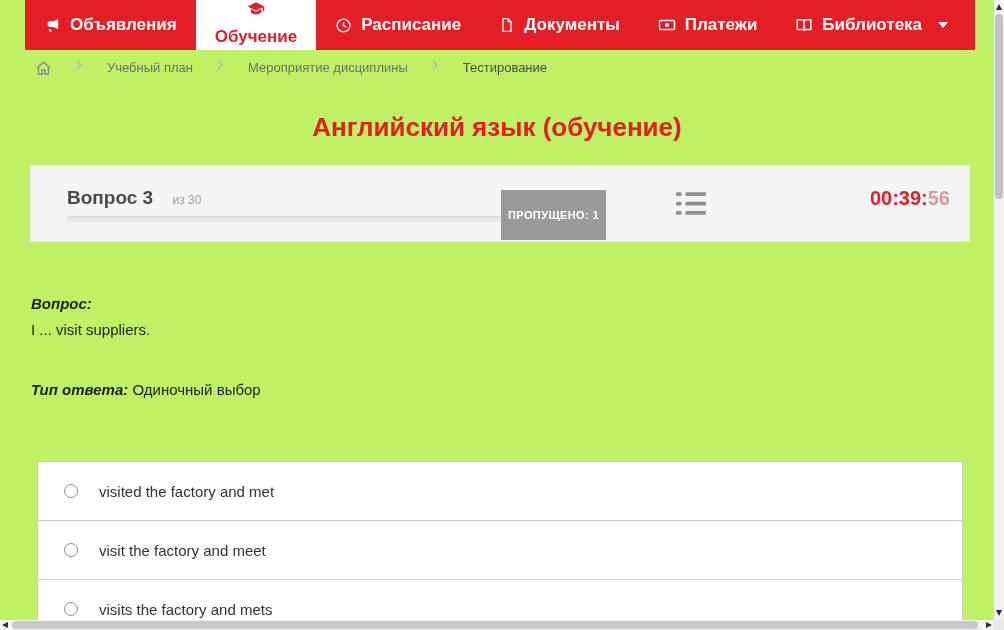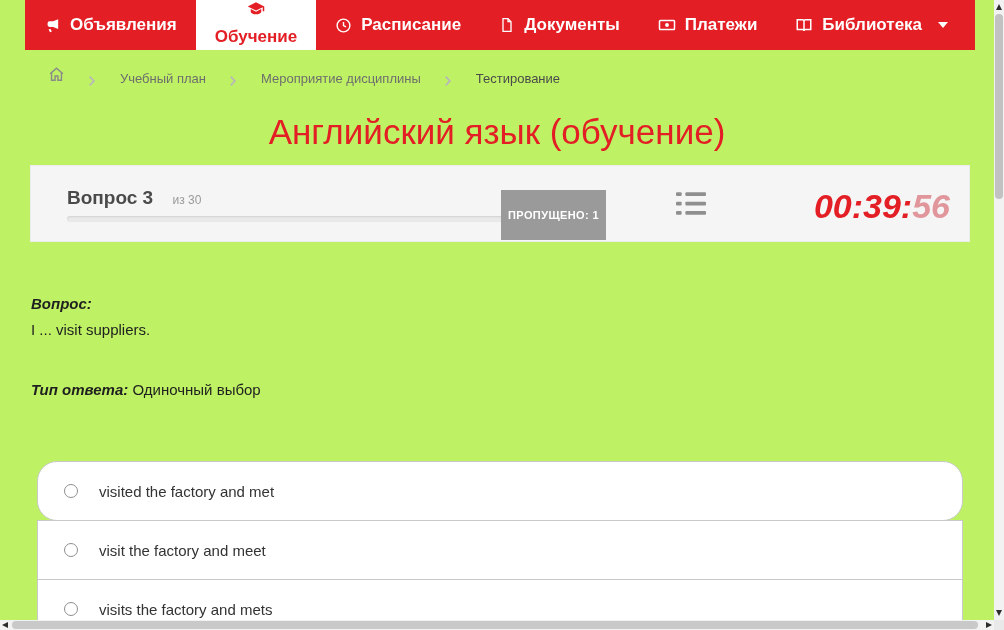--- a/index.html
+++ b/index.html
@@ -11,57 +11,57 @@
   
   .navbar { position:absolute; left:25px; top:0; width:950px; height:50px;
     background:var(--accent,#e31e24); display:flex; align-items:stretch; }
   .nav-item { display:flex; align-items:center; gap:9px; padding:0 19px;
     color:#fff; font-size:17px; font-weight:bold; cursor:pointer; white-space:nowrap; }
   .nav-item.active { background:#fff; color:var(--accent,#e31e24);flex-direction:column; }
   .nav-item .icon { display:flex; align-items:center; }
   .nav-chevron { margin-left:7px; display:flex; align-items:center; }
 
   
-  .breadcrumb { position:absolute; left:48px; top:60px; height:26px; display:flex;
-    align-items:flex-end; gap:24px; font-size:13px; color:#6e6e6e; }
+  .breadcrumb { position:absolute; left:35px; top:60px; height:26px; display:flex;
+    align-items:flex-start; gap:24px; font-size:13px; color:#6e6e6e; }
   .home-link { color:#8a8a8a; display:flex; align-items:center; cursor:pointer; }
   .crumb-sep { color:#b8b8b8; display:flex; align-items:center; }
   .crumb-link { color:#6e6e6e; cursor:pointer; text-decoration:none; }
   .crumb-current { color:#4a4a4a; }
 
   
   .page-title { position:absolute; left:0; top:112px; width:994px; text-align:center;
-    font-size:35px; font-weight:normal; color:var(--accent,#e31e24); }
+    font-size:26px; font-weight:bold; color:var(--accent,#e31e24); }
 
   
   .quiz-card { position:absolute; left:30px; top:165px; width:940px; height:77px;
     background:#f5f5f5; border:1px solid #ececec; }
   .q-counter { position:absolute; left:36px; top:21px; font-size:19px; font-weight:bold; color:#4a4a4a; }
   .q-counter .of-total { font-size:12px; font-weight:normal; color:#9a9a9a;margin-left:14px; }
   .q-progress { position:absolute; left:36px; top:50px; width:520px; height:6px;
     background:#e9e9e9; border-radius:3px; box-shadow:inset 0 1px 2px rgba(0,0,0,.10); }
   .q-badge { position:absolute; left:470px; top:24px; background:var(--badge_bg,#9a9a9a);
     color:#fff; font-size:11px; font-weight:bold; padding:19px 7px; letter-spacing:.4px; white-space:nowrap; }
   .q-list-btn { position:absolute; left:645px; top:24px; cursor:pointer; display:flex; }
-  .q-timer { position:absolute; right:19px; top:21px; font-size:34px; font-weight:bold;
-    color:var(--accent,#e31e24);font-style:italic; }
+  .q-timer { position:absolute; right:19px; top:21px; font-size:20px; font-weight:bold;
+    color:var(--accent,#e31e24); }
   .q-timer .secs { color:var(--timer_seconds,#e0969b); }
 
   
   .question-block { position:absolute; left:31px; top:291px; font-size:15px;
     color:#1f1f1f; line-height:26px; }
   .q-head, .type-label { font-weight:bold; font-style:italic; }
   .type-row { margin-top:34px; }
 
   
   .options { position:absolute; left:37px; top:461px; width:926px; }
   .option { display:flex; align-items:center; gap:21px; height:60px; padding:0 26px;
     background:#fff; border:1px solid #c9c9c9; margin-top:-1px; font-size:15px;
     color:#333; cursor:pointer; }
-  .option:first-child { margin-top:0;border-radius:20px; }
+  .option:first-child { margin-top:0; }
   .radio { width:14px; height:14px; border:1px solid #8f8f8f; border-radius:50%;
     background:#fff; flex:none; }
 
   
   .vscroll { position:absolute; right:0; top:0; width:10px; height:620px; background:#f2f2f2; }
   .vthumb { position:absolute; left:1px; top:14px; width:8px; height:185px; background:#c2c2c2; border-radius:4px; }
   .arr { position:absolute; width:0; height:0; cursor:pointer; }
   .arr-up { left:1.5px; top:4px; border-left:3.5px solid transparent; border-right:3.5px solid transparent; border-bottom:6px solid #2d2d2d; }
   .arr-down { left:1.5px; bottom:4px; border-left:3.5px solid transparent; border-right:3.5px solid transparent; border-top:6px solid #2d2d2d; }
   .hscroll { position:absolute; left:0; top:620px; width:994px; height:10px; background:#f2f2f2; }

